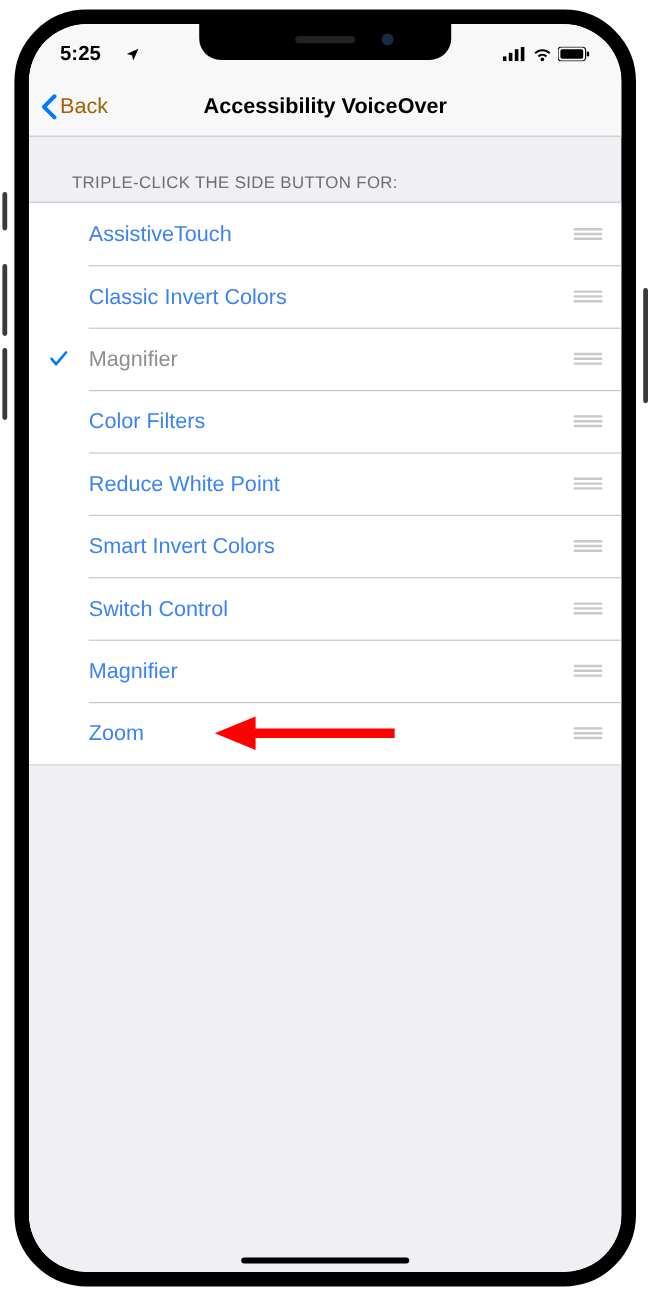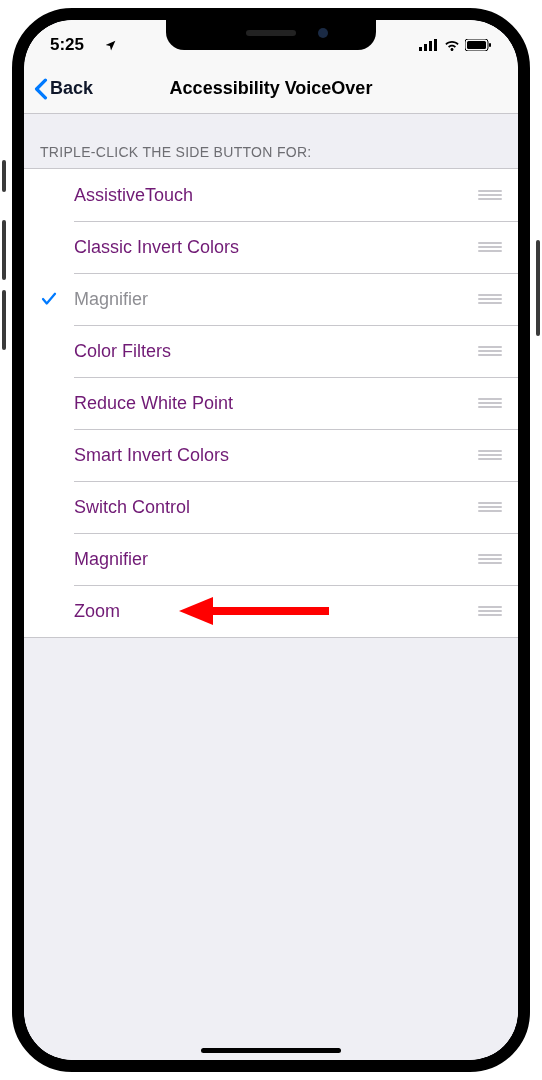--- a/index.html
+++ b/index.html
@@ -62,53 +62,52 @@
     .statusbar svg { display:block; }
     .loc-icon { width:13px;height:13px; }
     
     .navbar {
       height: 50px;background:#f8f8f8;
       display:flex;align-items:center;padding:0 10px;
       border-bottom:1px solid #c8c7cc;
       position:relative;
     }
     .back {
-      display:flex;align-items:center;color:#0f172a;font-size:18px;
+      display:flex;align-items:center;color:#a16207;font-size:18px;
       cursor:pointer;
-      font-weight:bold;
     }
     .back svg{width:14px;height:22px;margin-right:2px;}
     .title {
       position:absolute;left:0;right:0;text-align:center;
       font-size:18px;font-weight:600;color:#000;pointer-events:none;
     }
     
     .section-header {
       font-size:14px;color:#6d6d72;letter-spacing:0.3px;
-      padding: 30px 16px 8px 16px;text-transform:uppercase;
+      padding: 30px 16px 8px 16px;text-transform:uppercase;margin-left:20px;
     }
     .list {
       background:#fff;border-top:1px solid #c8c7cc;border-bottom:1px solid #c8c7cc;
     }
     .row {
       display:flex;align-items:center;height:52px;
       position:relative;cursor:pointer;
     }
     .row:not(:first-child)::before{
       content:"";position:absolute;left:50px;right:0;top:0;
       height:1px;background:#c8c7cc;
     }
     .check {
       width:50px;display:flex;align-items:center;justify-content:center;
     }
     .check svg{width:18px;height:18px;display:none;}
     .row.checked .check svg{display:block;}
     .row.checked .label{color:#8e8e93;}
     .label {
-      flex:1;font-size:18px;color:#701a75;
+      flex:1;font-size:18px;color:#3b82f6;
     }
     .handle {
       width:40px;display:flex;flex-direction:column;gap:2px;padding-right:16px;
       cursor:grab;
     }
     .handle span{height:2px;background:#c8c7cc;border-radius:1px;}
     .filler{flex:1;background:#efeff4;}
     .content{display:flex;flex-direction:column;height:100%;}
     
     .arrow {

